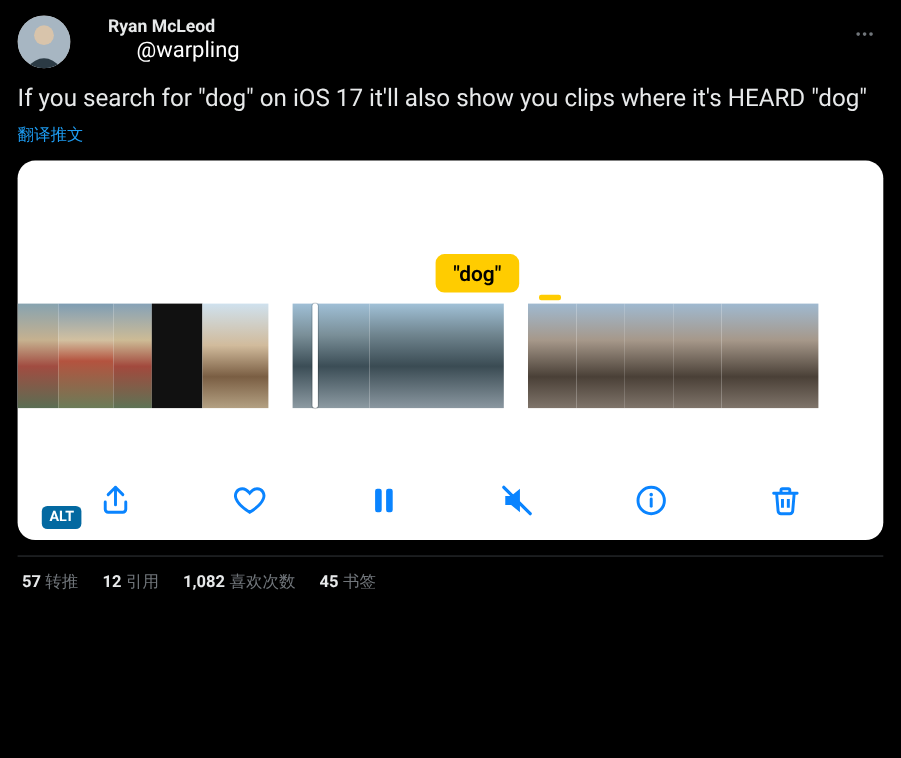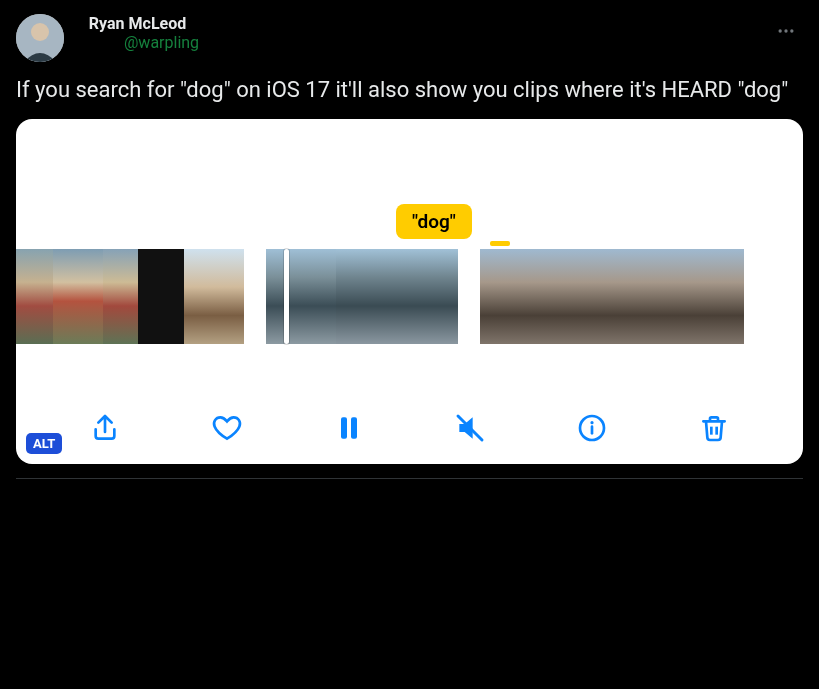--- a/index.html
+++ b/index.html
@@ -23,21 +23,21 @@
   width: 48px; height: 48px;
   border-radius: 50%;
   background: #bbb;
   flex-shrink: 0;
   overflow: hidden;
   position: relative;
 }
 .avatar svg { width: 100%; height: 100%; }
 .name-col { display: flex; flex-direction: column; line-height: 1.2; text-align: center; }
 .display-name { font-weight: 700; font-size: 16px; color: #e7e9ea; }
-.handle { font-size: 16px; color: #15803d; margin-left: 48px; }
+.handle { font-size: 20px; color: #ffffff; margin-left: 48px; }
 .more-btn {
   margin-left: auto;
   color: #71767b;
   width: 34px; height: 34px;
   border-radius: 50%;
   display: flex; align-items: center; justify-content: center;
   cursor: pointer;
 }
 .tweet-text {
   margin-top: 14px;
@@ -126,23 +126,23 @@
 }
 .tool-btn {
   width: 48px; height: 48px;
   display: flex; align-items: center; justify-content: center;
   color: #0a84ff;
   cursor: pointer;
 }
 .tool-btn svg { width: 32px; height: 32px; stroke: currentColor; fill: none; stroke-width: 2; }
 .alt-badge {
   position: absolute;
-  left: 10px;
+  left: 22px;
   bottom: 10px;
-  background: #1d4ed8;
+  background: #0369a1;
   color: #fff;
   font-size: 13px;
   font-weight: 700;
   padding: 3px 7px;
   border-radius: 5px;
   cursor: pointer;
 }
 .meta-line {
   margin-top: 16px;
   font-size: 15px;
@@ -181,20 +181,21 @@
       <svg viewBox="0 0 24 24" width="20" height="20">
         <circle cx="5" cy="12" r="2" fill="#71767b"></circle>
         <circle cx="12" cy="12" r="2" fill="#71767b"></circle>
         <circle cx="19" cy="12" r="2" fill="#71767b"></circle>
       </svg>
     </div>
   </div>
 
   <div class="tweet-text">If you search for "dog" on iOS 17 it'll also show you clips where it's HEARD "dog"</div>
 
+  <div class="translate-link">翻译推文</div>
 
   <div class="media-card">
     <div class="tooltip">"dog"</div>
     <div class="tooltip-tick"></div>
 
     <div class="thumbs-row">
       <div class="thumb-cluster">
         <div class="thumb a"></div>
         <div class="thumb b"></div>
         <div class="thumb c"></div>
@@ -255,14 +256,28 @@
         </svg>
       </div>
     </div>
 
     <div class="alt-badge">ALT</div>
   </div>
 
 
   <hr class="divider">
 
+  <div class="stats-row">
+    <span class="stat-item">
+      <span class="count">57</span><span>转推</span>
+    </span>
+    <span class="stat-item">
+      <span class="count">12</span><span>引用</span>
+    </span>
+    <span class="stat-item">
+      <span class="count">1,082</span><span>喜欢次数</span>
+    </span>
+    <span class="stat-item">
+      <span class="count">45</span><span>书签</span>
+    </span>
+  </div>
 
 </div>
 
 </body></html>

